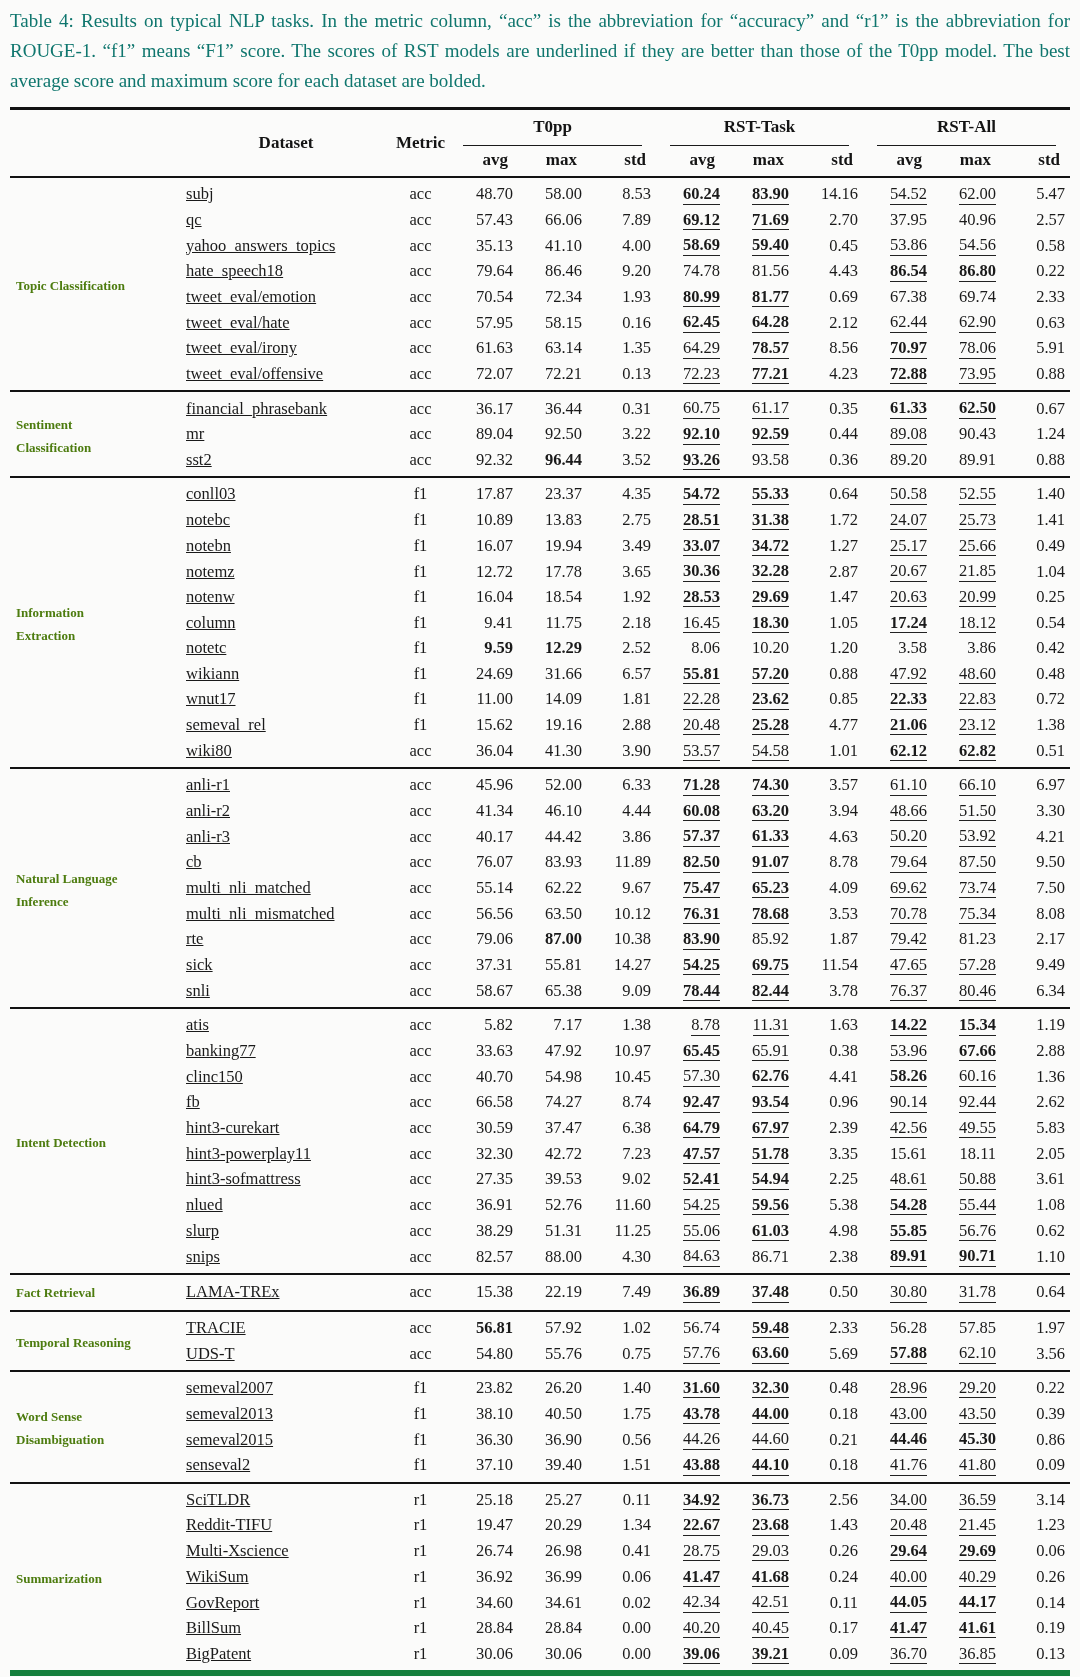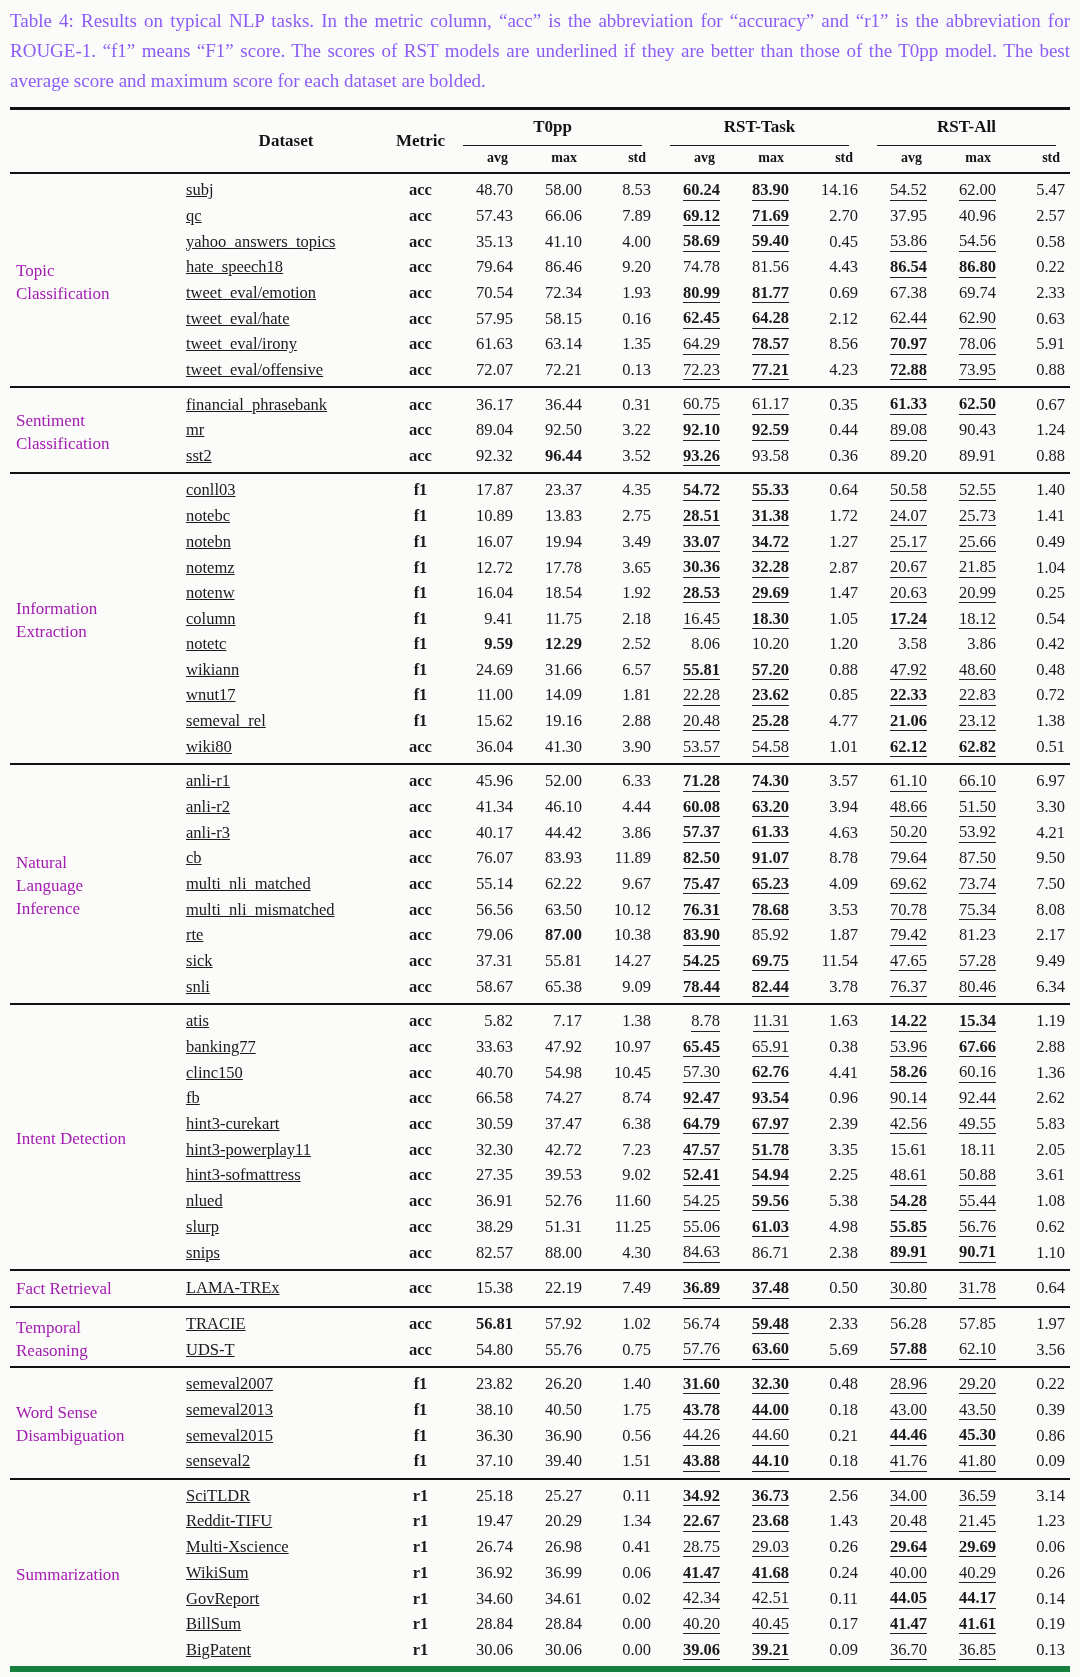--- a/index.html
+++ b/index.html
@@ -16,21 +16,21 @@
     box-sizing: border-box;
   }
   .page {
     padding: 6px 10px 0 10px;
   }
   .caption {
     margin: 0;
     font-size: 19px;
     line-height: 30px;
     text-align: justify;
-    color: #8b5cf6;
+    color: #0f766e;
   }
   table.results {
     border-collapse: collapse;
     table-layout: fixed;
     width: 1060px;
     margin-top: 11px;
     border-top: 3.5px solid #121212;
     border-bottom: 6px solid #15803d;
   }
   thead {
@@ -51,52 +51,52 @@
     position: absolute;
     bottom: 0;
     left: 14px;
     right: 14px;
     height: 0;
     border-bottom: 1.6px solid #1a1a1a;
   }
   tr.stat-header-row th {
     padding: 4px 10px 6px 0;
     text-align: right;
-    font-size: 14px;
+    font-size: 17px;
   }
   tbody.task-group {
     border-top: 2px solid #121212;
   }
   td {
     font-size: 16.5px;
     line-height: 20px;
     padding: 2.6px 0;
     vertical-align: middle;
     color: #1a1a1a;
   }
   tbody.task-group tr:first-child td { padding-top: 6px; }
   tbody.task-group tr:last-child td { padding-bottom: 6px; }
   td.group-label {
-    font-weight: normal;
-    font-size: 17px;
+    font-weight: bold;
+    font-size: 13px;
     padding-left: 6px;
     vertical-align: middle;
-    color: #a21caf;
+    color: #4d7c0f;
   }
   td.group-label div {
     max-width: 118px;
     line-height: 23px;
   }
   td.dataset {
     padding-left: 6px;
     white-space: nowrap;
     overflow: hidden;
     text-decoration: underline;
   }
-  td.metric { text-align: center; font-weight: bold; }
+  td.metric { text-align: center; }
   td.num {
     text-align: right;
     padding-right: 5px;
     white-space: nowrap;
   }
   td.num span {
     display: inline-block;
     line-height: 17.5px;
   }
   .best { font-weight: bold; }

